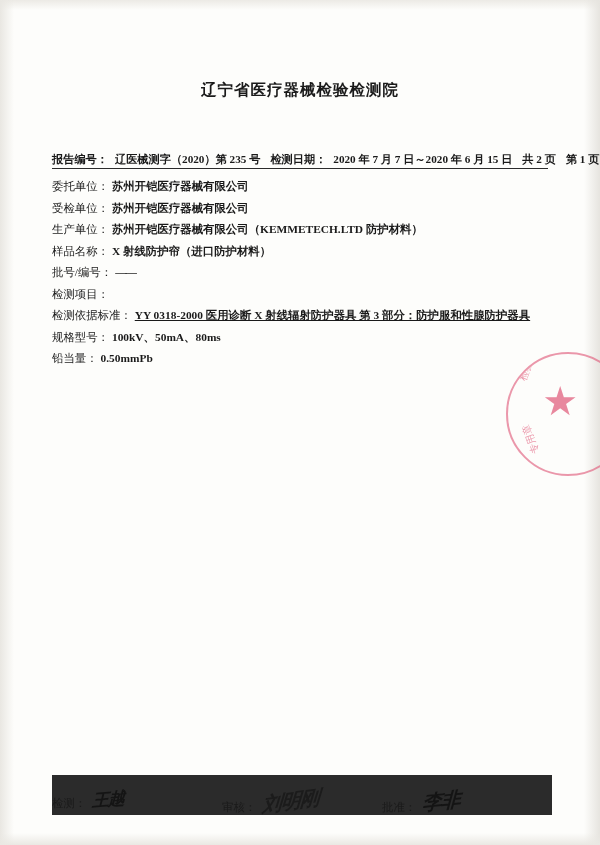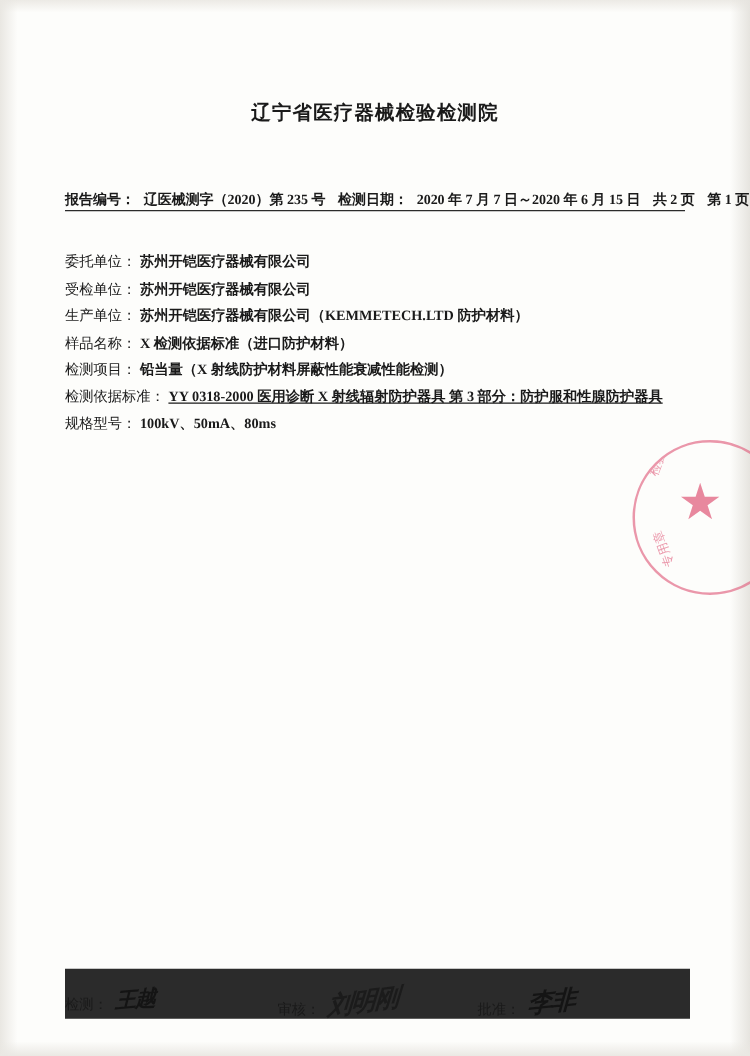--- a/index.html
+++ b/index.html
@@ -85,21 +85,20 @@
     height: 1px;
     background: #2b2b2b;
   }
   .rule.top { top: 168px; }
   .rule.footer { top: 775px; }
 
   .fields {
     position: absolute;
     left: 52px; top: 176px;
     width: 500px;
-    margin-top: 24px;
   }
   .field {
     display: flex;
     align-items: baseline;
     font-size: 11.4px;
     line-height: 21.5px;
     white-space: nowrap;
   }
   .field .label {
     font-weight: normal;
@@ -215,33 +214,40 @@
     <div class="field">
       <span class="label">受检单位：</span>
       <span class="value">苏州开铠医疗器械有限公司</span>
     </div>
     <div class="field">
       <span class="label">生产单位：</span>
       <span class="value">苏州开铠医疗器械有限公司（KEMMETECH.LTD 防护材料）</span>
     </div>
     <div class="field">
       <span class="label">样品名称：</span>
-      <span class="value">X 检测依据标准（进口防护材料）</span>
+      <span class="value">X 射线防护帘（进口防护材料）</span>
+    </div>
+    <div class="field">
+      <span class="label">批号/编号：</span>
+      <span class="value dash">——</span>
     </div>
     <div class="field">
       <span class="label">检测项目：</span>
-      <span class="value">铅当量（X 射线防护材料屏蔽性能衰减性能检测）</span>
     </div>
     <div class="field">
       <span class="label">检测依据标准：</span>
       <span class="value bold">YY 0318-2000 医用诊断 X 射线辐射防护器具  第 3 部分：防护服和性腺防护器具</span>
     </div>
     <div class="field">
       <span class="label">规格型号：</span>
       <span class="value">100kV、50mA、80ms</span>
+    </div>
+    <div class="field">
+      <span class="label">铅当量：</span>
+      <span class="value">0.50mmPb</span>
     </div>
   </div>
 
   <div class="seal">
     <div class="seal-text-top">检验</div>
     <div class="seal-text-bottom">专用章</div>
   </div>
   <div class="star-glyph">★</div>
 
   <div class="rule footer"></div>

